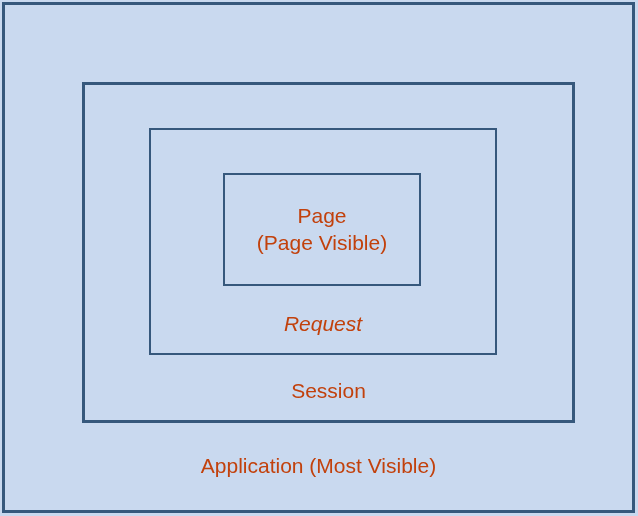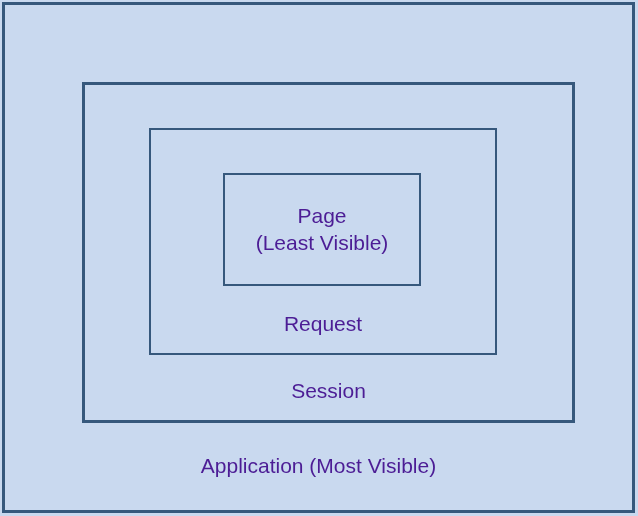--- a/index.html
+++ b/index.html
@@ -38,57 +38,57 @@
   }
   .box-page {
     left: 72px; top: 43px;
     width: 198px; height: 113px;
     border: 2px solid #36587c;
   }
   .label {
     font-size: 21px;
     line-height: 1.25;
     text-align: center;
-    color: #4c1d95;
+    color: #c2410c;
     white-space: nowrap;
   }
   .page-label-wrap {
     position: absolute;
     inset: 0;
     display: flex;
     flex-direction: column;
     align-items: center;
     justify-content: center;
   }
   .strip {
     position: absolute;
     left: 0; right: 0; bottom: 0;
     display: flex;
     align-items: center;
     justify-content: center;
   }
-  .strip-request { height: 57px; }
+  .strip-request { height: 57px; font-style: italic; }
   .strip-session { height: 57px; }
   .strip-application { height: 87px; margin-top: 20px; }
 </style>
 </head>
 <body>
 
 <div class="canvas">
 
   <div class="box box-application">
 
     <div class="box box-session">
 
       <div class="box box-request">
 
         <div class="box box-page">
           <div class="page-label-wrap">
             <span class="label">Page</span>
-            <span class="label">(Least Visible)</span>
+            <span class="label">(Page Visible)</span>
           </div>
         </div>
 
         <div class="strip strip-request">
           <span class="label">Request</span>
         </div>
 
       </div>
 
       <div class="strip strip-session">

